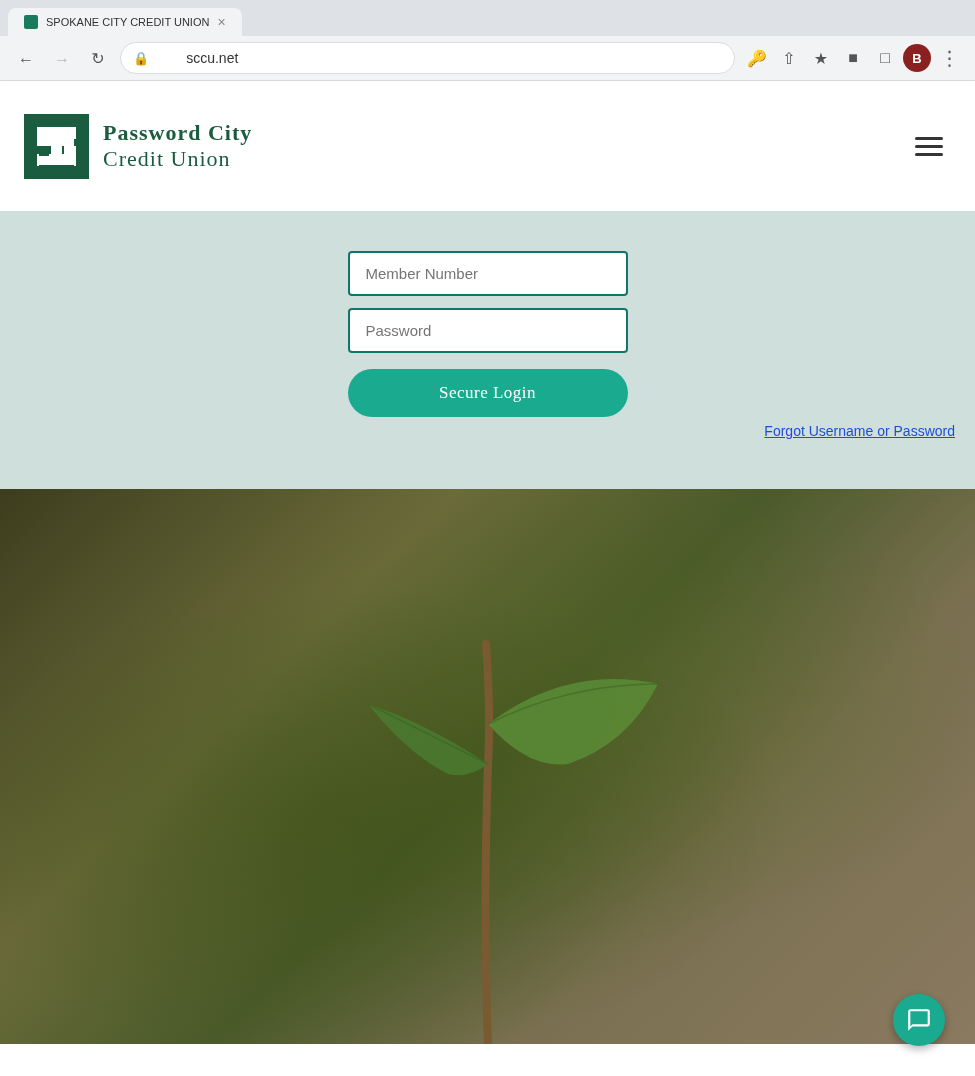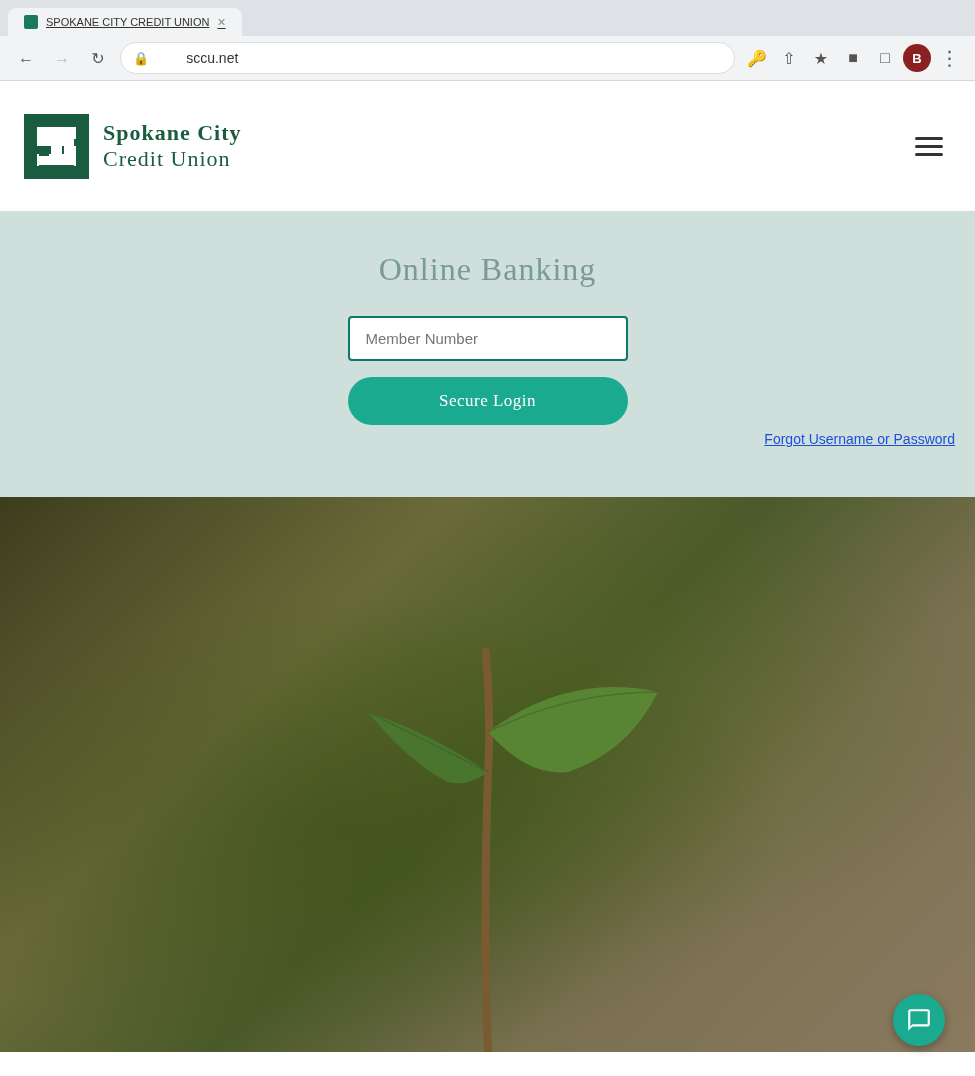--- a/index.html
+++ b/index.html
@@ -21,21 +21,20 @@
       background: #f1f3f4;
       padding: 6px 16px;
       border-radius: 8px 8px 0 0;
       font-size: 12px;
       font-family: Arial, sans-serif;
       color: #333;
       display: flex;
       align-items: center;
       gap: 8px;
       height: 28px;
-      text-decoration: underline;
     }
     .browser-tab .favicon {
       width: 14px; height: 14px;
       background: #1a7a5e;
       border-radius: 2px;
     }
     .tab-close { color: #888; font-size: 14px; cursor: pointer; }
     .browser-toolbar {
       display: flex;
       align-items: center;
@@ -330,35 +329,35 @@
         <path d="M20 27 L47 27 L47 47 L8 47 L8 35 L35 35 L35 27 Z" fill="white"></path>
 
         <rect x="10" y="10" width="35" height="10" fill="#1a5c40"></rect>
         <rect x="10" y="10" width="10" height="45" fill="#1a5c40"></rect>
         <rect x="10" y="37" width="35" height="10" fill="#1a5c40"></rect>
 
         <path d="M10 10 L45 10 L45 27 L22 27 L22 37 L45 37 L45 46 L10 46 L10 37 L33 37 L33 27 L10 27 Z" fill="white"></path>
       </svg>
     </div>
     <div class="logo-text">
-      <div class="spokane">Spokane City</div>
+      <div class="spokane">Password City</div>
       <div class="credit-union">Credit Union</div>
     </div>
   </div>
   <button class="hamburger-btn" aria-label="Menu">
     <div class="hamburger-line"></div>
     <div class="hamburger-line"></div>
     <div class="hamburger-line"></div>
   </button>
 </header>
 
 <section class="login-section">
-  <h1 class="login-title">Online Banking</h1>
   <div class="login-form">
     <input class="login-input" type="text" placeholder="Member Number" style="">
+    <input class="login-input" type="password" placeholder="Password" style="">
     <button class="secure-login-btn">Secure Login</button>
   </div>
   <a class="forgot-link">Forgot Username or Password</a>
 </section>
 
 <section class="hero-section">
   <div class="hero-bg"></div>
 
   <svg class="hero-plant" viewBox="0 0 400 480" preserveAspectRatio="xMidYMax meet">
 

